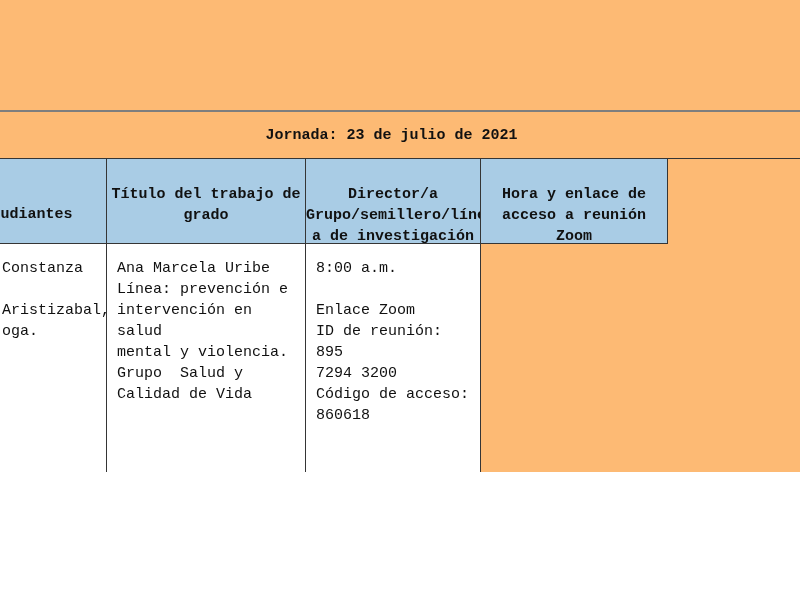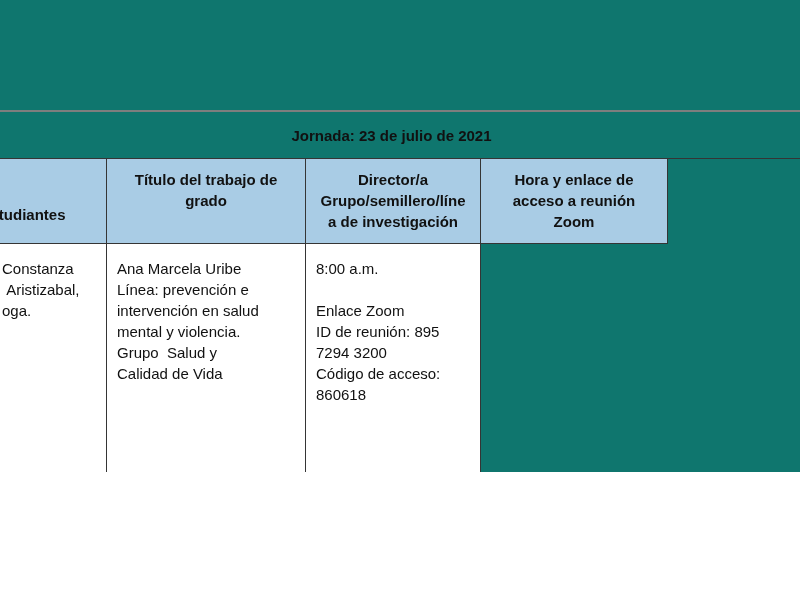--- a/index.html
+++ b/index.html
@@ -1,22 +1,22 @@
 <!DOCTYPE html>
 <html><head>
 <meta charset="utf-8">
 <style>
   html, body { margin: 0; padding: 0; }
   .page {
     position: relative;
     width: 800px;
     height: 472px;
-    background: #0f766e;
+    background: #fdba74;
     overflow: hidden;
-    font-family: Liberation Sans, sans-serif;
+    font-family: Liberation Mono, monospace;
     color: #111111;
   }
   .doc-table {
     position: absolute;
     left: -60px;
     top: 110px;
     width: 903px;
     border-top: 2px solid #7e7e7e;
     box-sizing: content-box;
   }
@@ -36,21 +36,21 @@
   .header-cell {
     box-sizing: border-box;
     height: 85px;
     background: #a9cce5;
     border-right: 1.5px solid #353535;
     border-bottom: 1.5px solid #353535;
     font-weight: bold;
     font-size: 15px;
     line-height: 21px;
     text-align: center;
-    padding-top: 10px;
+    padding-top: 25px;
     white-space: pre-wrap;
     overflow: hidden;
   }
   .header-cell.deep { padding-top: 45px; }
   .body-cell {
     box-sizing: border-box;
     height: 237px;
     background: #ffffff;
     border-right: 1.5px solid #353535;
     border-bottom: 1.5px solid #353535;

